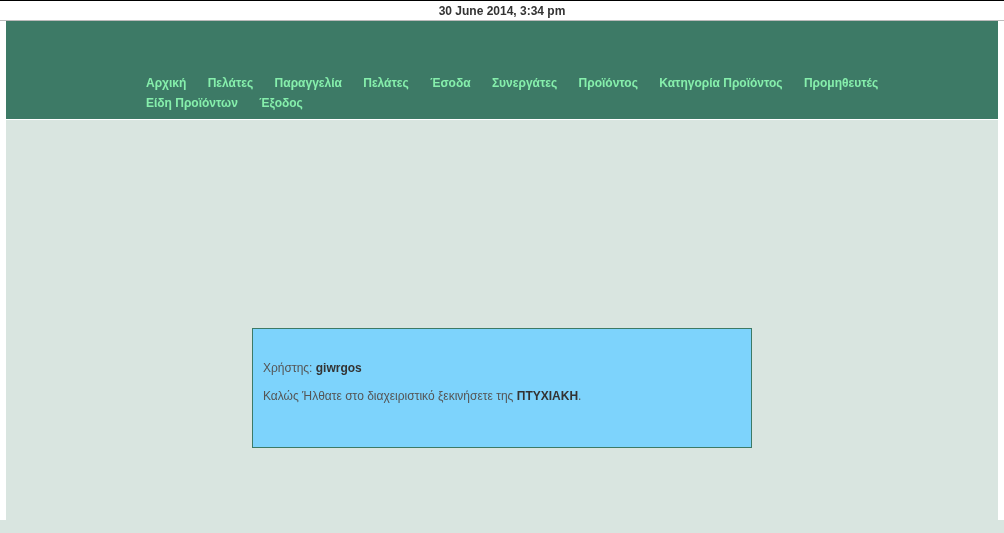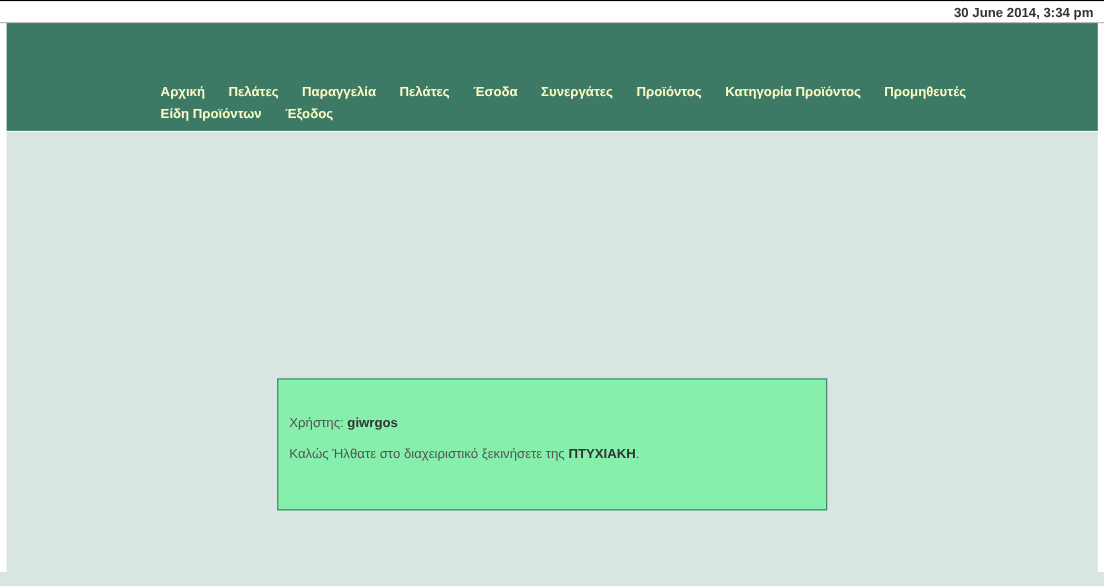--- a/index.html
+++ b/index.html
@@ -6,61 +6,61 @@
     body {
       font-family: Verdana, Geneva, sans-serif;
       font-size: 12px;
       background: #d9e5e0;
       color: #333;
     }
     .top-bar {
       background: #fff;
       border-top: 1px solid #000;
       border-bottom: 1px solid #bbb;
-      text-align: right;
+      text-align: center;
       padding: 3px 10px 2px 10px;
       font-weight: bold;
       font-size: 12px;
     }
     .header {
       background: #3d7a66;
       padding: 52px 0 6px 0;
       border-left: 6px solid #fff;
       border-right: 6px solid #fff;
       border-bottom: 1px solid #fff;
     }
     .nav {
       max-width: 860px;
       margin: 0 0 0 130px;
       padding: 0 10px;
       line-height: 20px;
     }
     .nav a {
-      color: #fef9c3;
+      color: #86efac;
       font-weight: bold;
       text-decoration: none;
       font-size: 12px;
       margin-right: 18px;
       white-space: nowrap;
       display: inline-block;
       cursor: pointer;
     }
     .content {
       min-height: 400px;
       position: relative;
       border-left: 6px solid #fff;
       border-right: 6px solid #fff;
     }
     .welcome-box {
       position: absolute;
       left: 50%;
-      top: 224px;
+      top: 208px;
       transform: translateX(-50%);
       width: 500px;
-      background: #86efac;
+      background: #7dd3fc;
       border: 1px solid #3d7a66;
       padding: 14px 10px 30px 10px;
       font-size: 12px;
       color: #555;
     }
     .welcome-box p {
       margin: 14px 0;
     }
     .welcome-box .first-line {
       margin-top: 18px;

